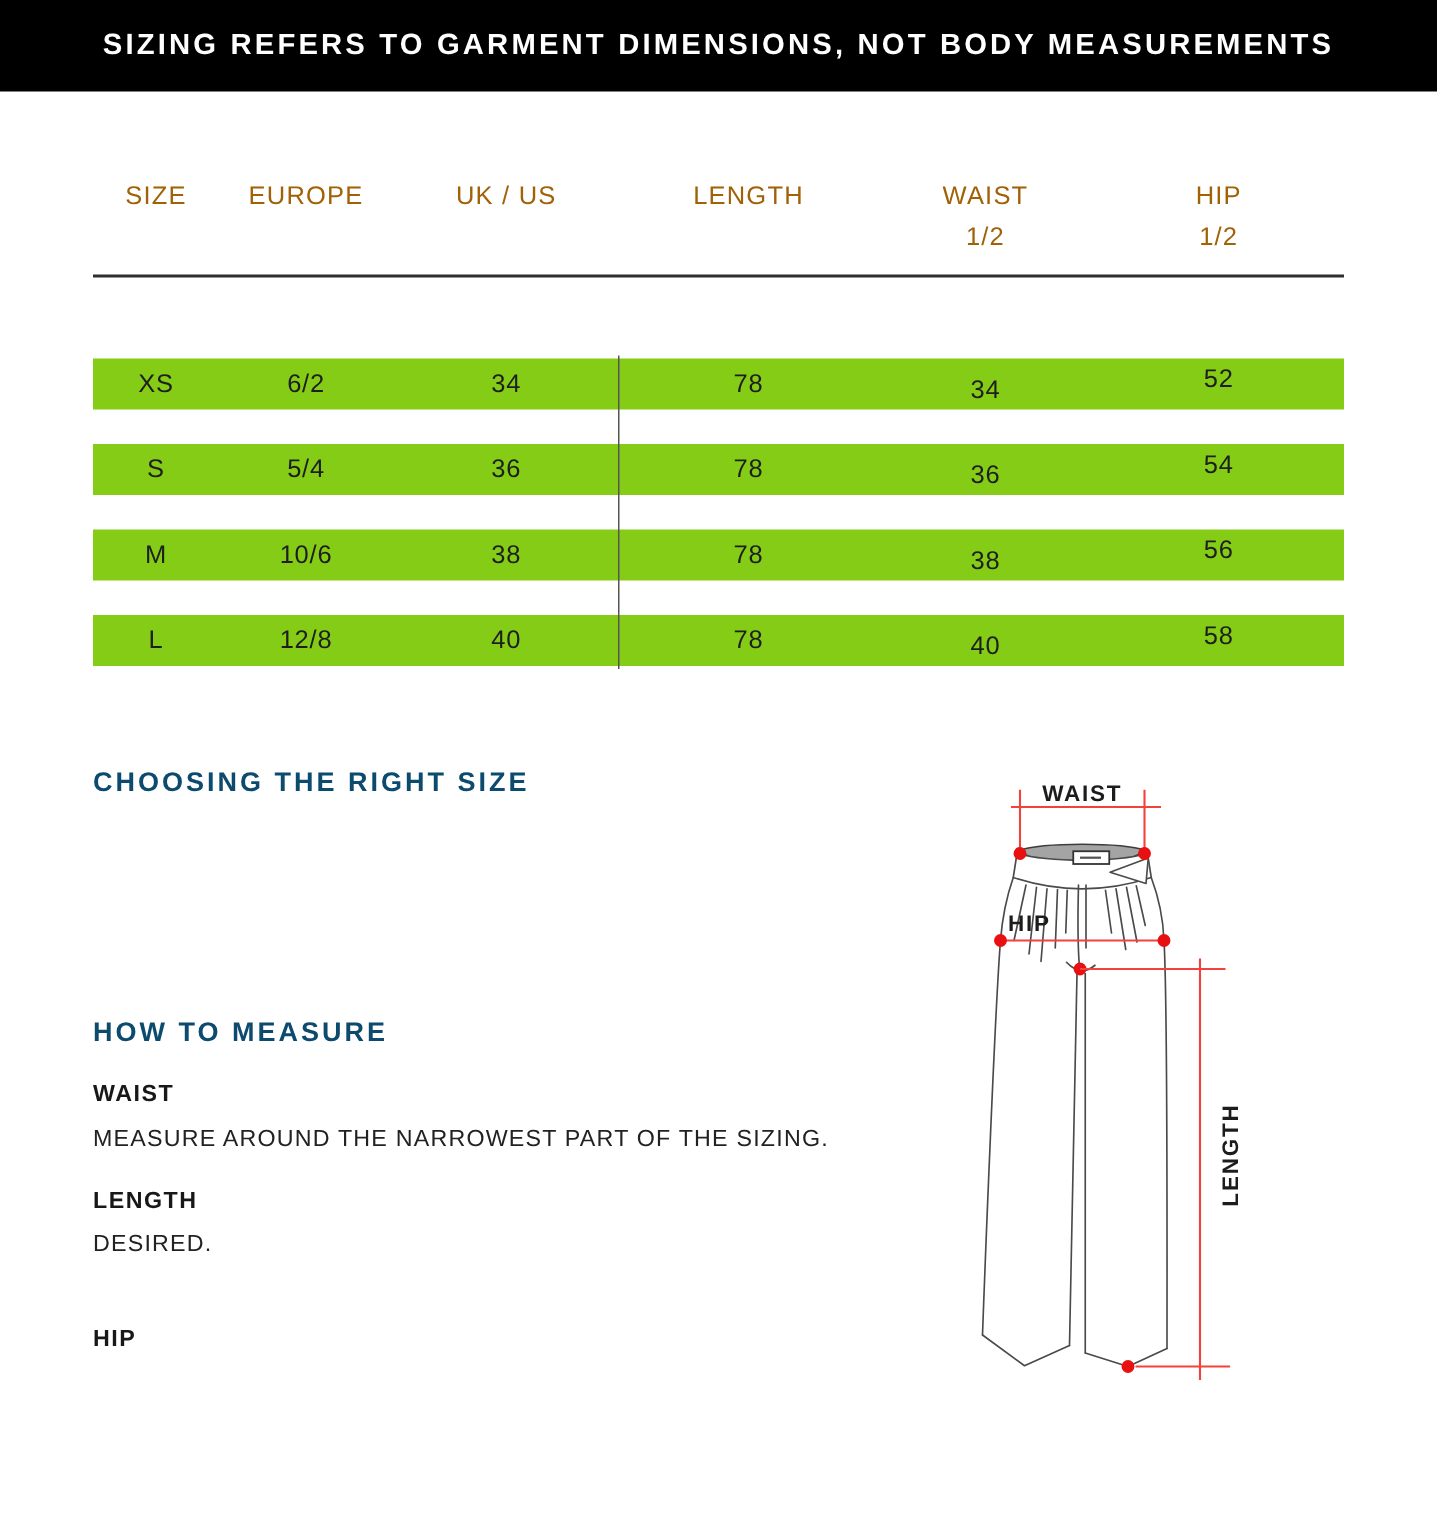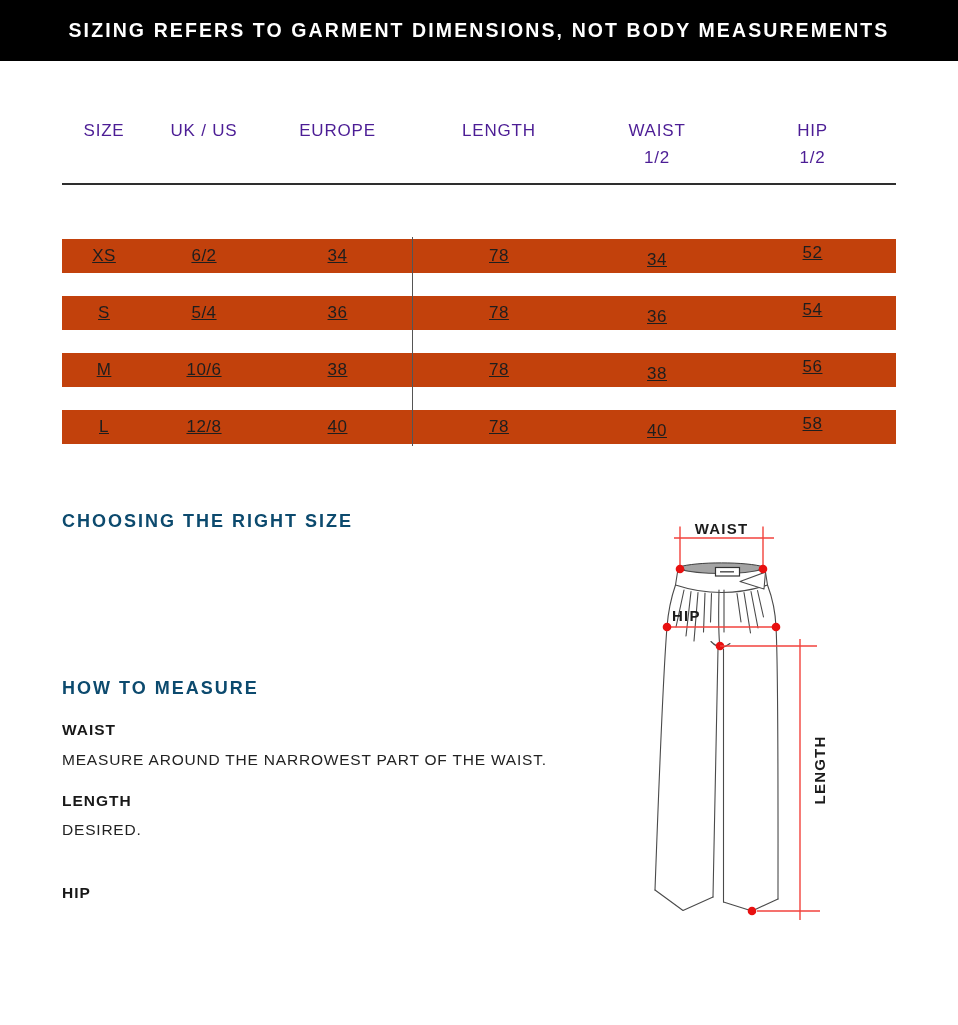--- a/index.html
+++ b/index.html
@@ -8,23 +8,23 @@
 
   
   .banner { position:absolute; left:0; top:0; width:958px; height:61px; background:#000000;
             display:flex; align-items:center; justify-content:center; }
   .banner-title { color:#ffffff; font-size:19.5px; font-weight:bold; letter-spacing:2.1px; white-space:nowrap; }
 
   
   .tbl-grid { position:absolute; left:62px; width:834px; display:grid;
               grid-template-columns:84px 116px 151px 172px 144px 167px; }
   .thead { top:117px; }
-  .hcell { text-align:center; font-size:17px; letter-spacing:0.8px; line-height:27px; color:#4c1d95; }
+  .hcell { text-align:center; font-size:17px; letter-spacing:0.8px; line-height:27px; color:#a16207; }
   .rule  { position:absolute; left:62px; top:183px; width:834px; height:2px; background:#2e2e2e; }
-  .trow  { height:34px; background:#c2410c; align-items:center;text-decoration:underline; }
+  .trow  { height:34px; background:#84cc16; align-items:center; }
   .trow .cell { display:flex; align-items:center; justify-content:center; font-size:17px; letter-spacing:0.5px; }
   .row-0 { top:239px; } .row-1 { top:296px; } .row-2 { top:353px; } .row-3 { top:410px; }
   .col-waist { transform:translateY(4px); }
   .col-hip   { transform:translateY(-3px); }
   .vdivider { position:absolute; left:412px; top:237px; width:1px; height:209px; background:#555555; }
 
   
   .h2 { position:absolute; left:62px; font-size:18px; font-weight:bold; letter-spacing:2px; color:#0c4a6e; }
   .para { position:absolute; left:62px; font-size:15.5px; letter-spacing:0.8px; line-height:25px; color:#222222; }
   .sub-label { position:absolute; left:62px; font-size:15.5px; font-weight:bold; letter-spacing:1px; color:#181818; }
@@ -45,25 +45,25 @@
   <div class="banner">
     <div class="banner-title">SIZING REFERS TO GARMENT DIMENSIONS, NOT BODY MEASUREMENTS</div>
   </div>
 
   <div class="tbl-grid thead">
     <div class="hcell">
       <div>SIZE</div>
       <div></div>
     </div>
     <div class="hcell">
-      <div>UK / US</div>
+      <div>EUROPE</div>
       <div></div>
     </div>
     <div class="hcell">
-      <div>EUROPE</div>
+      <div>UK / US</div>
       <div></div>
     </div>
     <div class="hcell">
       <div>LENGTH</div>
       <div></div>
     </div>
     <div class="hcell">
       <div>WAIST</div>
       <div>1/2</div>
     </div>
@@ -109,21 +109,21 @@
   </div>
 
   <div class="vdivider"></div>
 
   <div class="h2" style="top:511px;">CHOOSING THE RIGHT SIZE</div>
 
   <div class="h2" style="top:678px;text-align:right;">HOW TO MEASURE</div>
 
   <div class="sub-label" style="top:721px;">WAIST</div>
   <div class="para" style="top:747px;">
-    <div>MEASURE AROUND THE NARROWEST PART OF THE WAIST.</div>
+    <div>MEASURE AROUND THE NARROWEST PART OF THE SIZING.</div>
   </div>
 
   <div class="sub-label" style="top:792px;">LENGTH</div>
   <div class="para" style="top:817px;">
     <div>DESIRED.</div>
   </div>
 
   <div class="sub-label" style="top:884px;">HIP</div>
 
   <svg class="diagram" viewBox="0 0 332 420">

